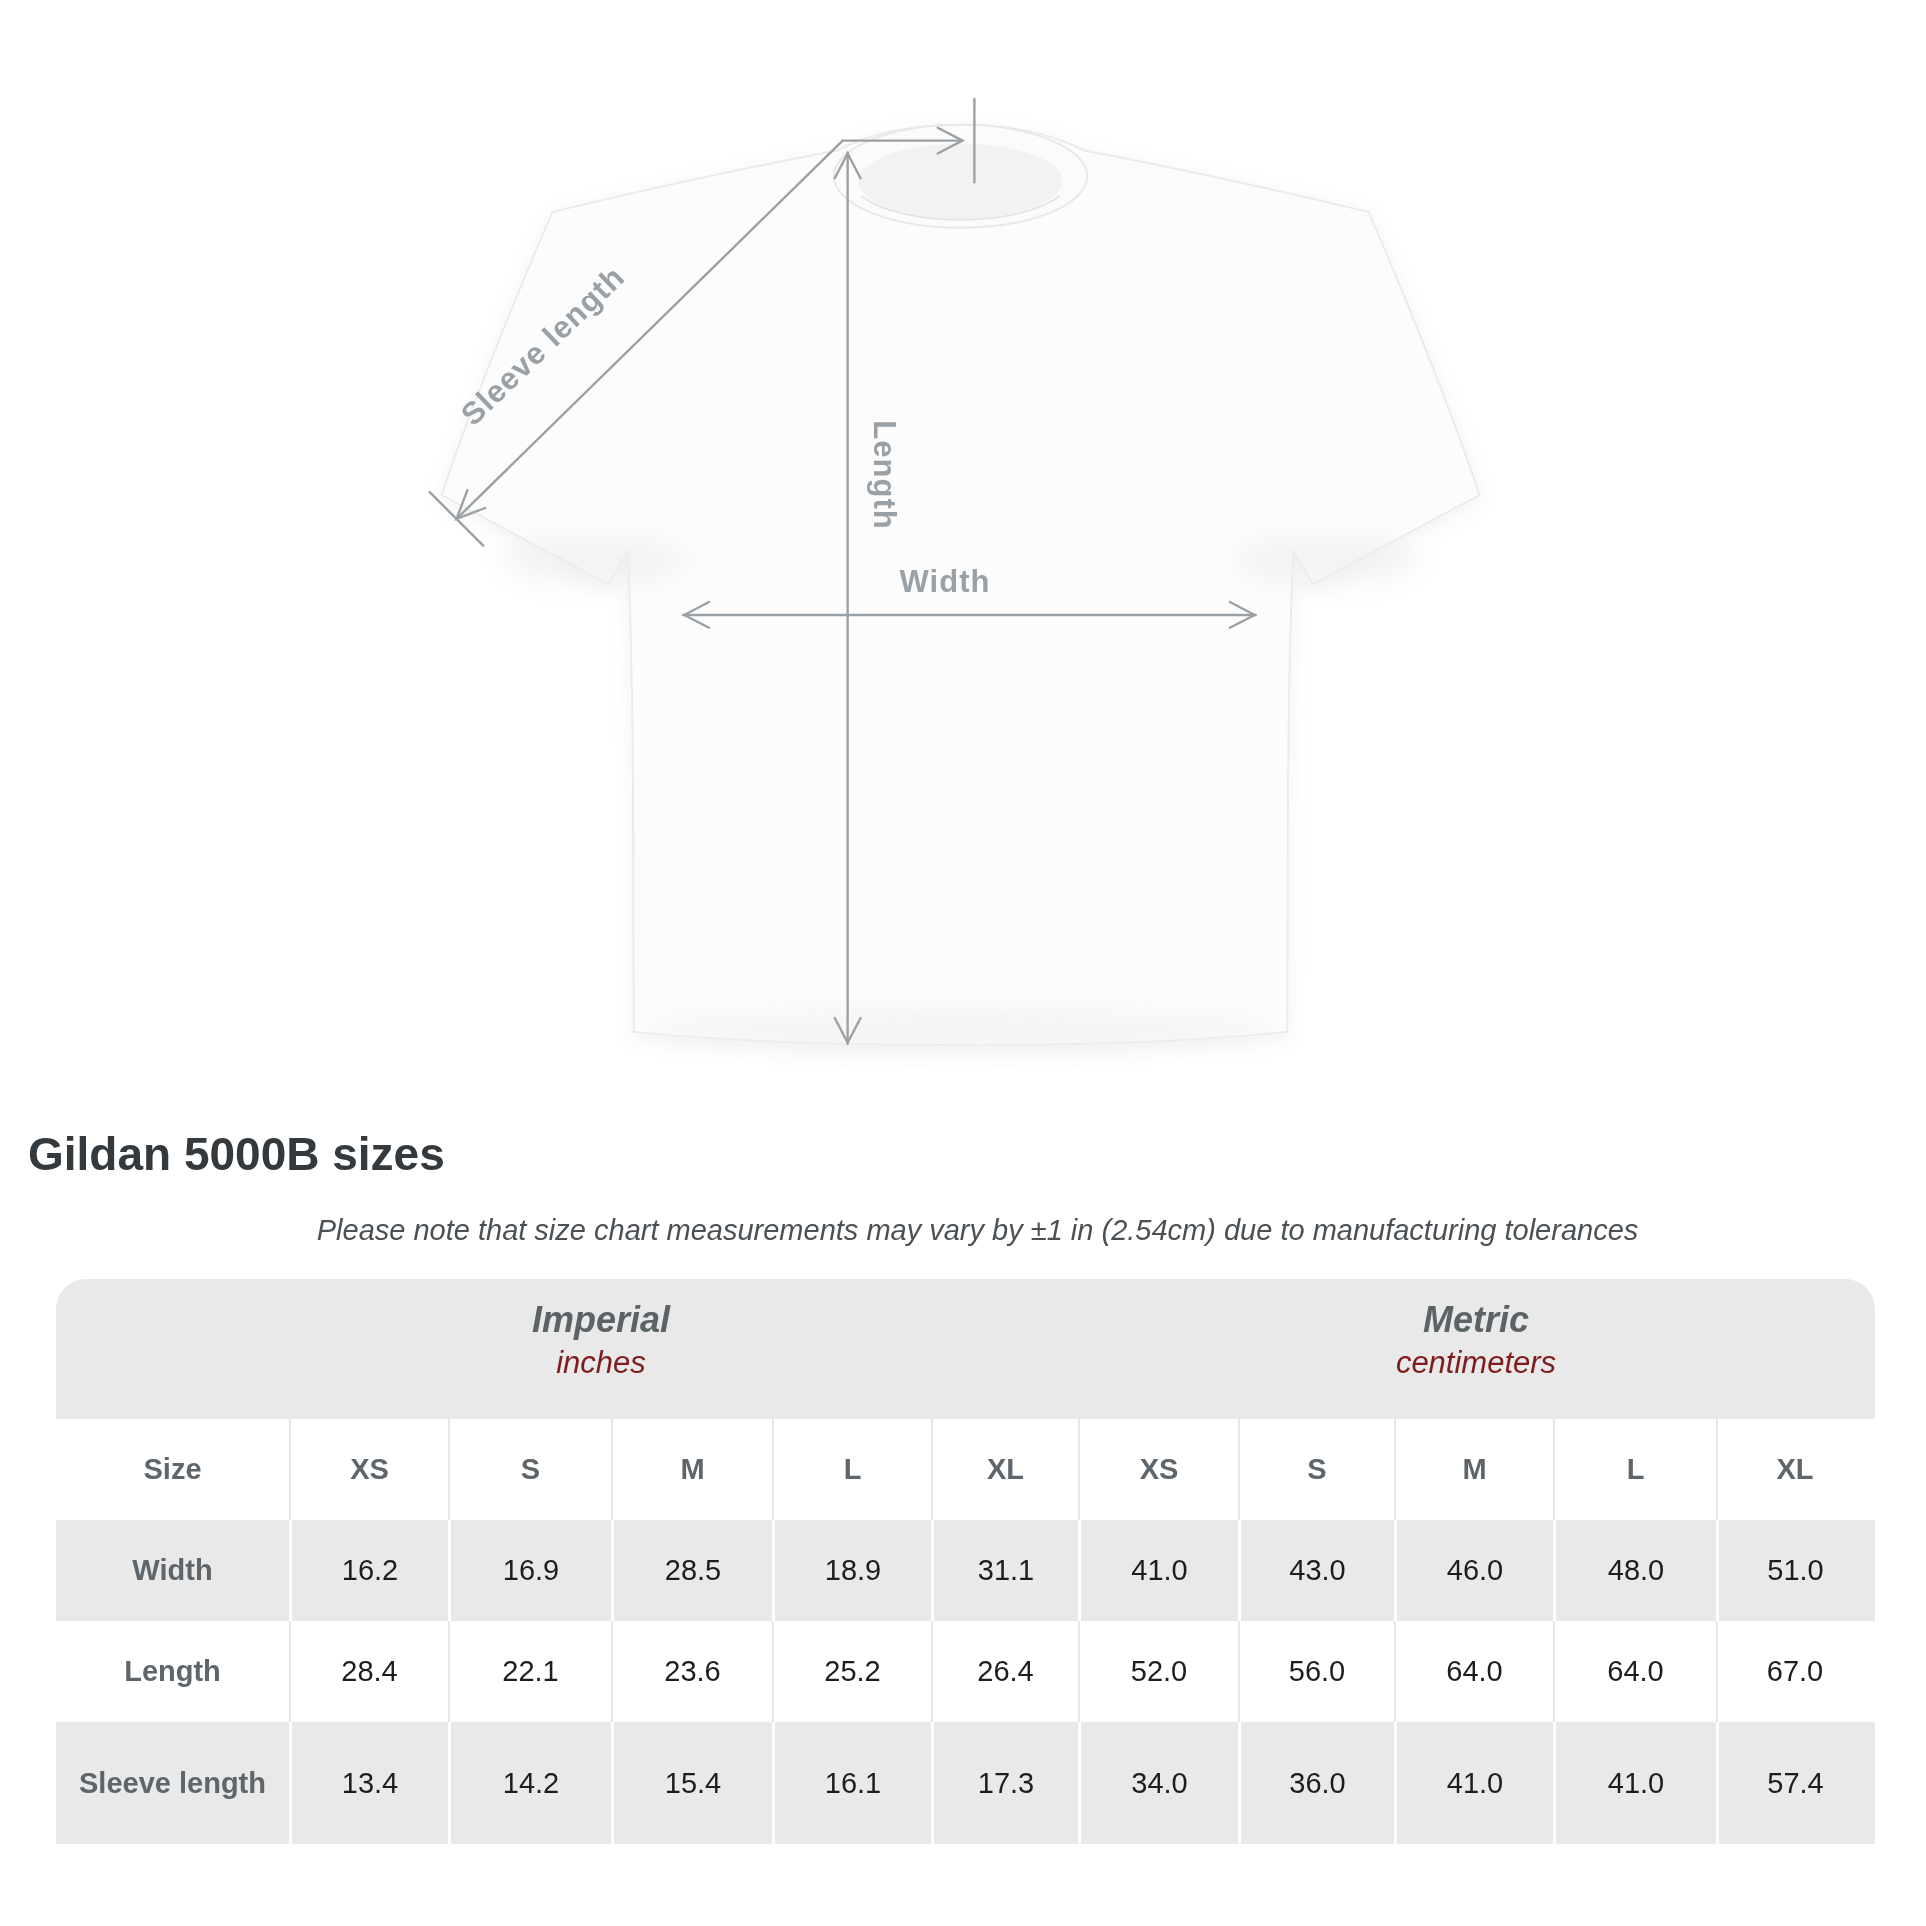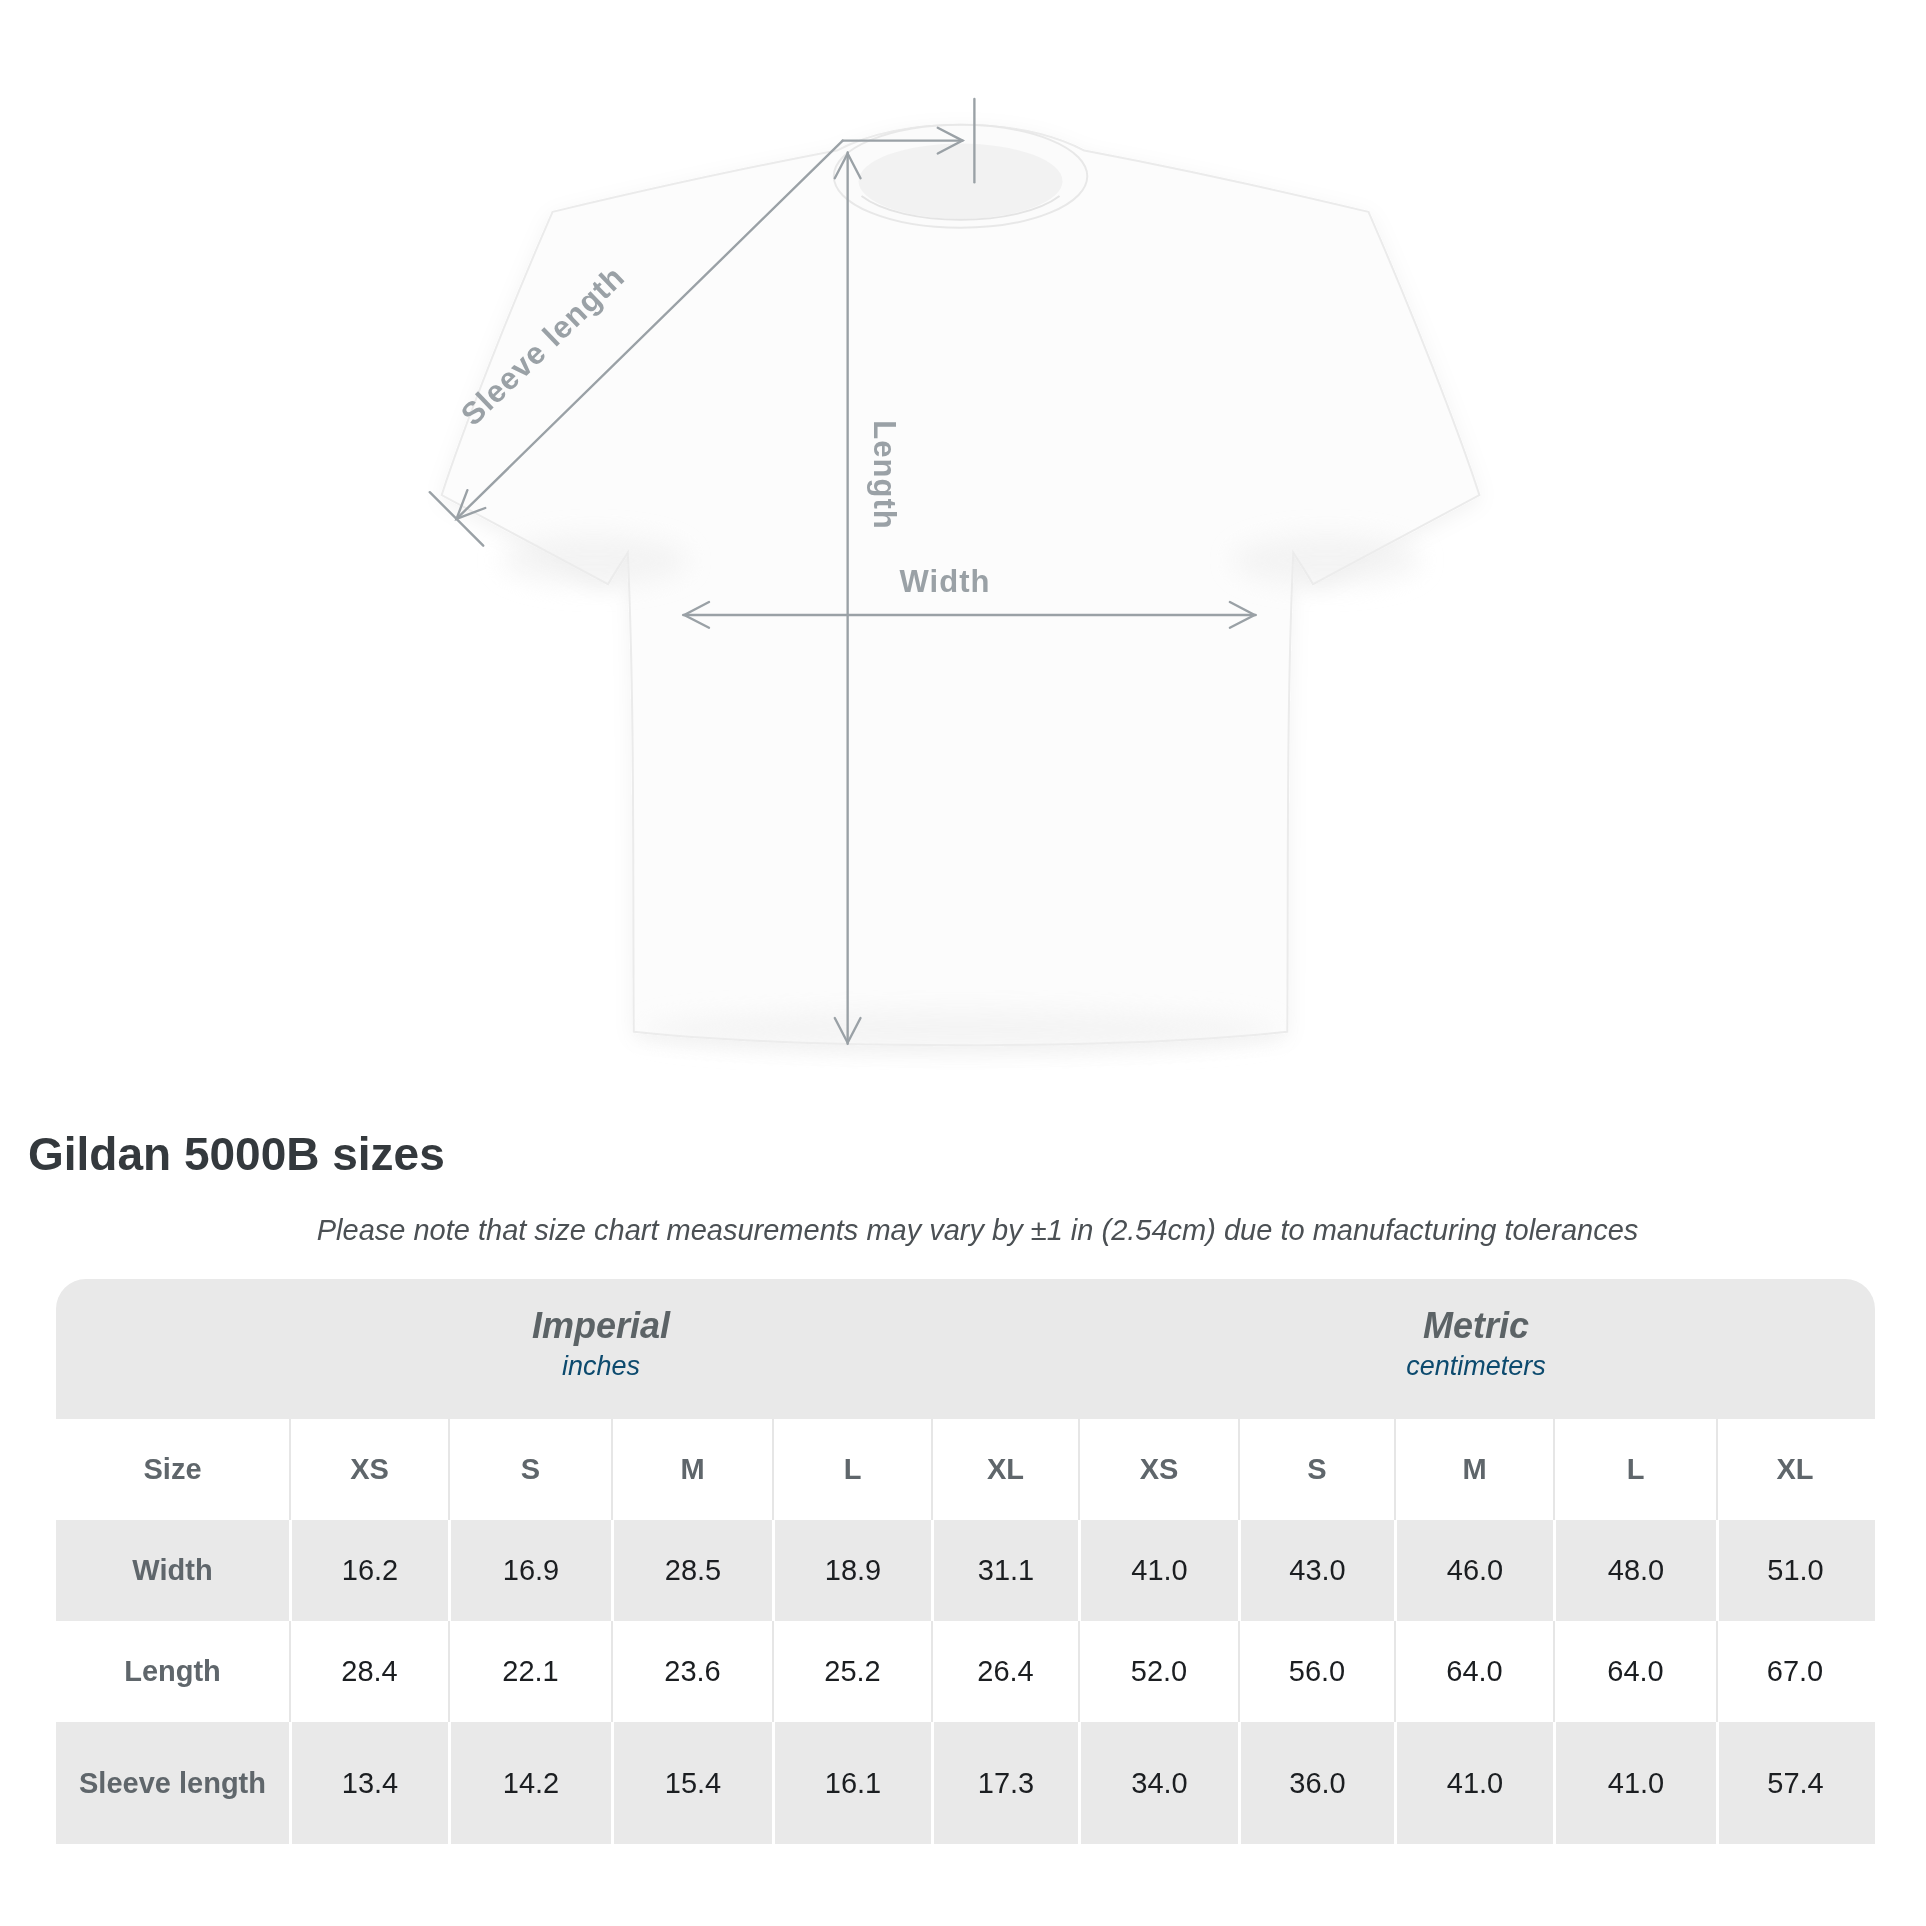--- a/index.html
+++ b/index.html
@@ -16,25 +16,25 @@
   
   .chart-title{position:absolute;left:0;top:1127px;width:100%;text-align:left;margin:0;
                font-size:46px;font-weight:bold;color:#34393d;padding-left:28px;}
   .chart-subtitle{position:absolute;left:0;top:1200px;width:100%;text-align:center;margin:14px;
                   font-size:29px;font-style:italic;color:#4b5054;}
 
   
   .size-table{position:absolute;left:56px;top:1279px;width:1819px;height:622px;
               border-radius:30px;overflow:hidden;background:#ffffff;}
   .band{position:relative;height:140px;background:#e9e9e9;}
-  .unit-group{position:absolute;top:24px;text-align:center;transform:translateX(-50%);}
+  .unit-group{position:absolute;top:18px;text-align:center;transform:translateX(-50%);}
   .unit-group.imperial{left:545px;}
   .unit-group.metric{left:1420px;}
   .unit-label{font-size:36px;font-weight:bold;font-style:italic;color:#5c6366;line-height:1.25;}
-  .unit-sub{font-size:27px;font-style:italic;color:#0c4a6e;line-height:1.35;}
+  .unit-sub{font-size:31px;font-style:italic;color:#7f1d1d;line-height:1.35;}
 
   .t-row{display:grid;height:101px;
          grid-template-columns:233px 159px 163px 161px 159px 147px 160px 156px 159px 163px 156px;}
   .t-row.white{background:#ffffff;}
   .t-row.gray{background:#e9e9e9;}
   .t-row.last{height:122px;}
   .cell{display:flex;align-items:center;justify-content:center;
         font-size:29px;color:#1b1e21;}
   .t-row.white .cell:not(:first-child){border-left:2px solid #e6e6e6;}
   .t-row.gray  .cell:not(:first-child){border-left:3px solid #ffffff;}

